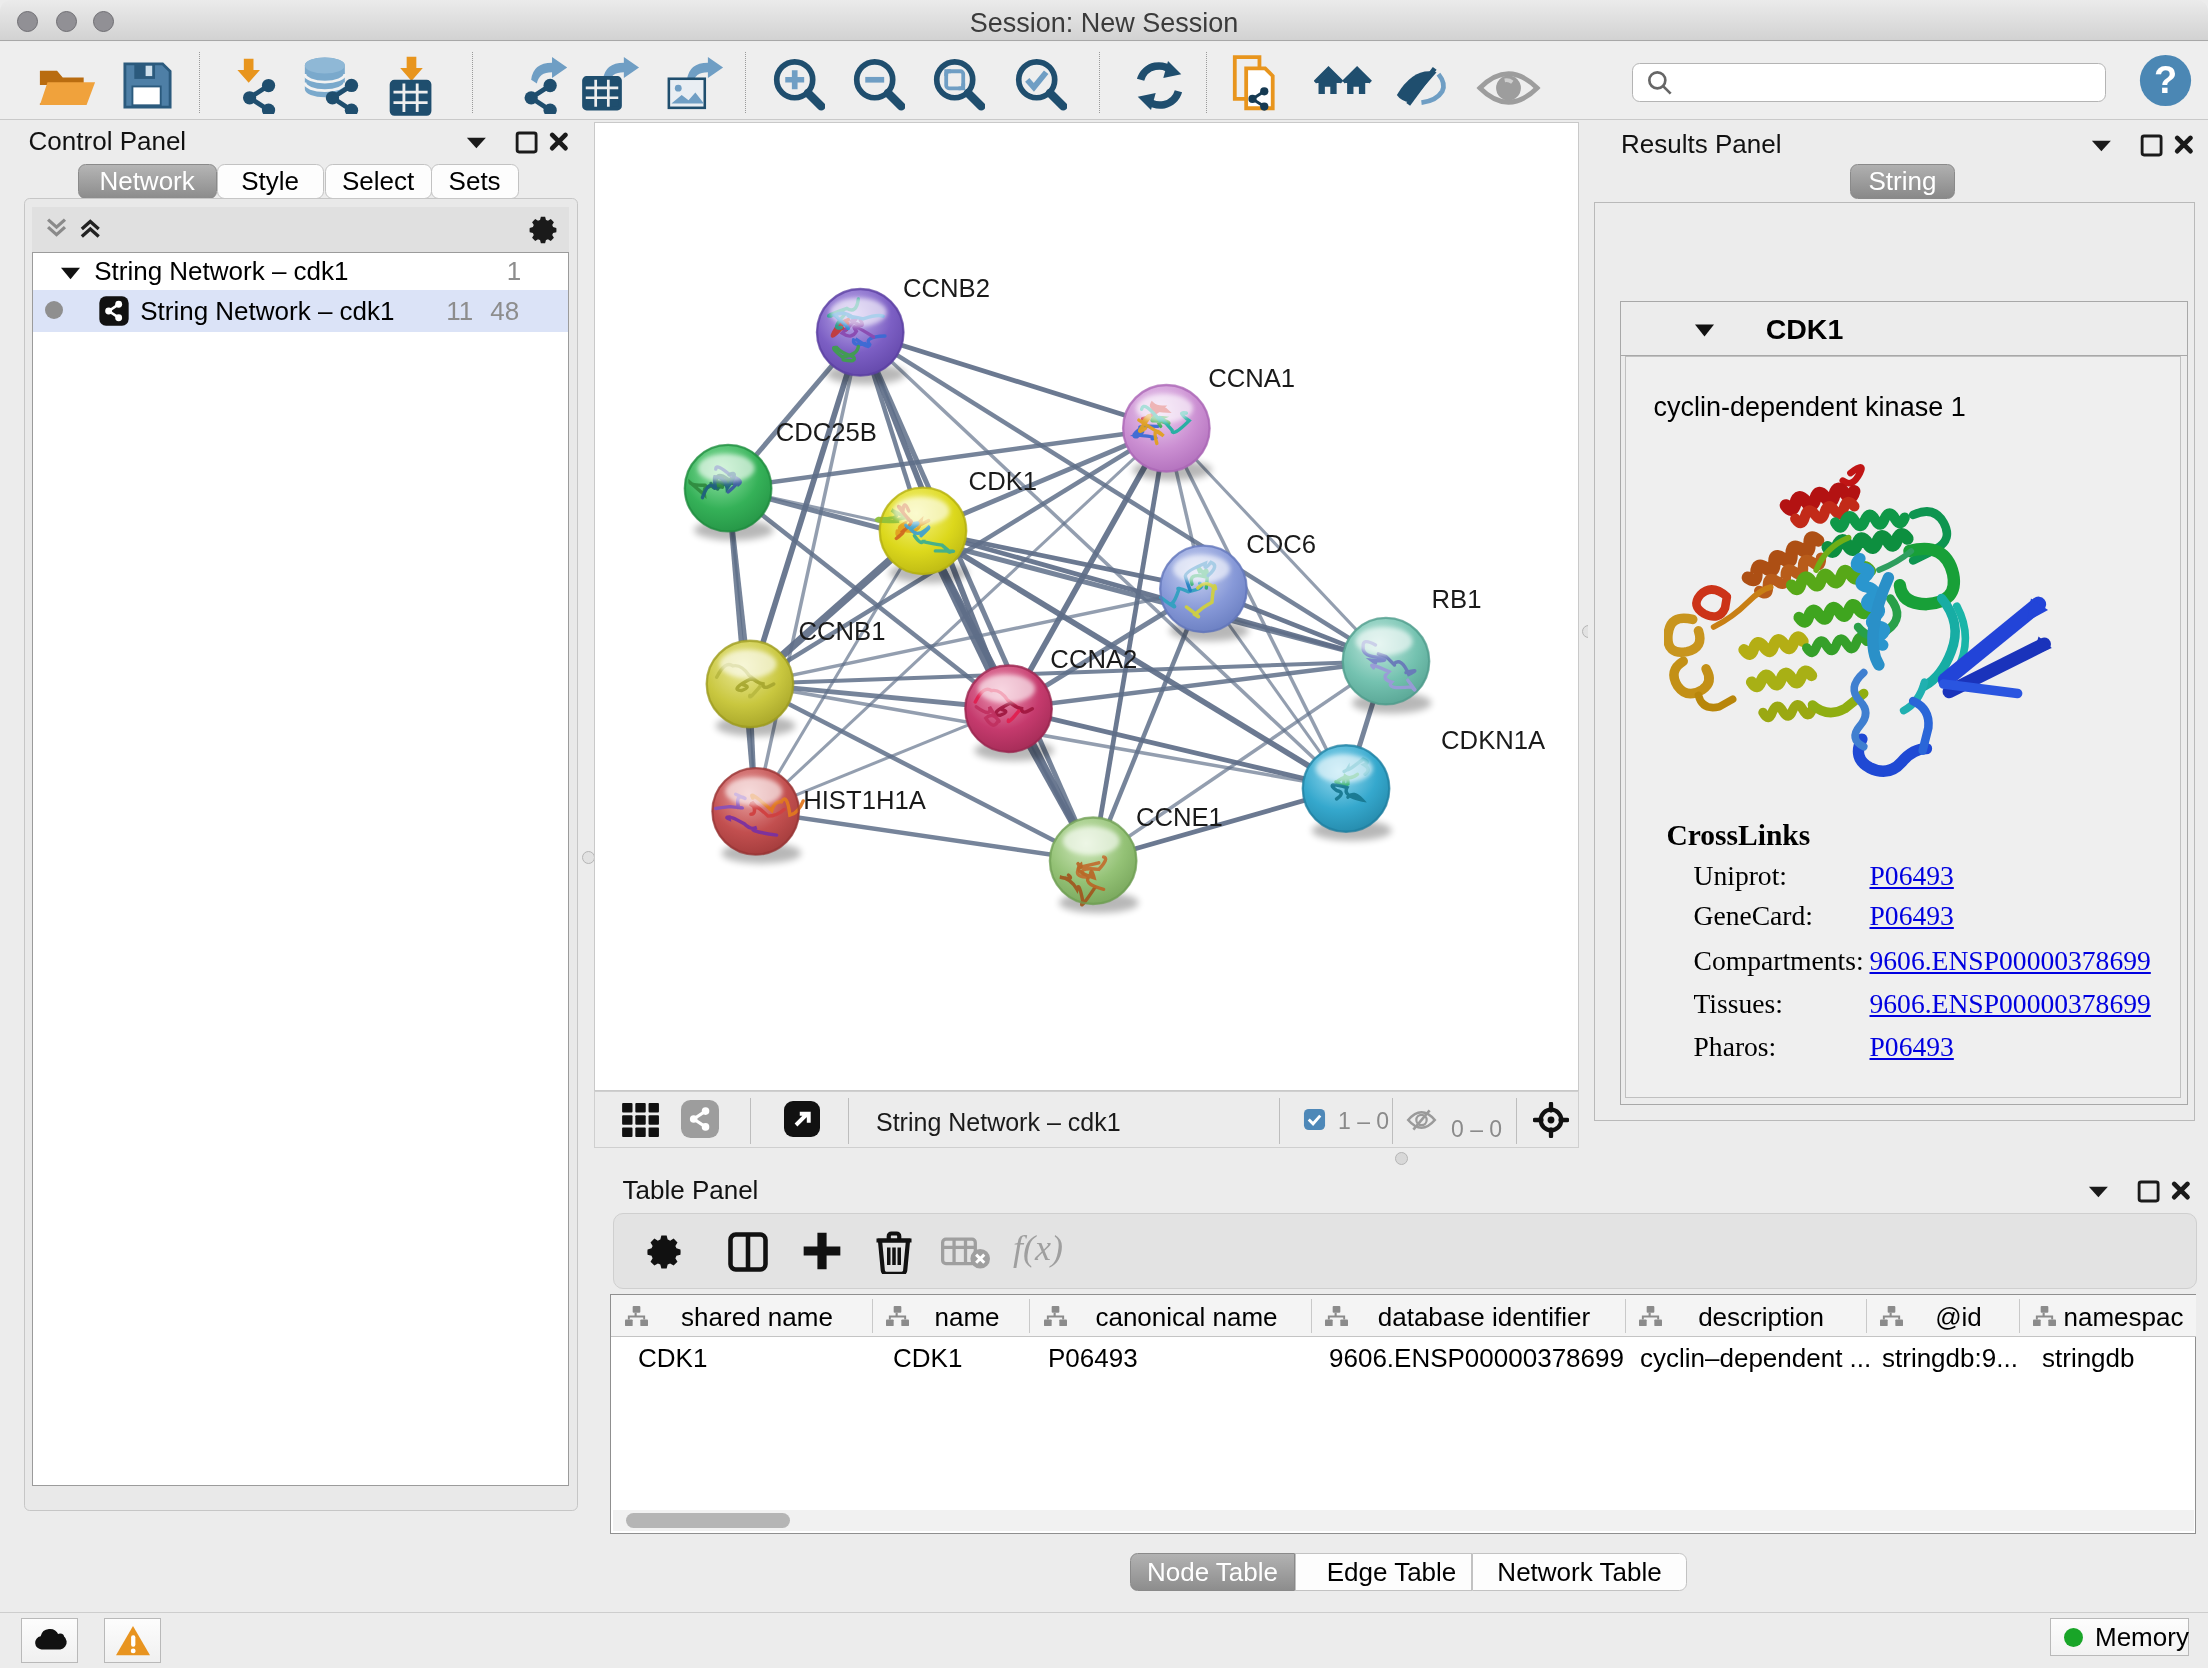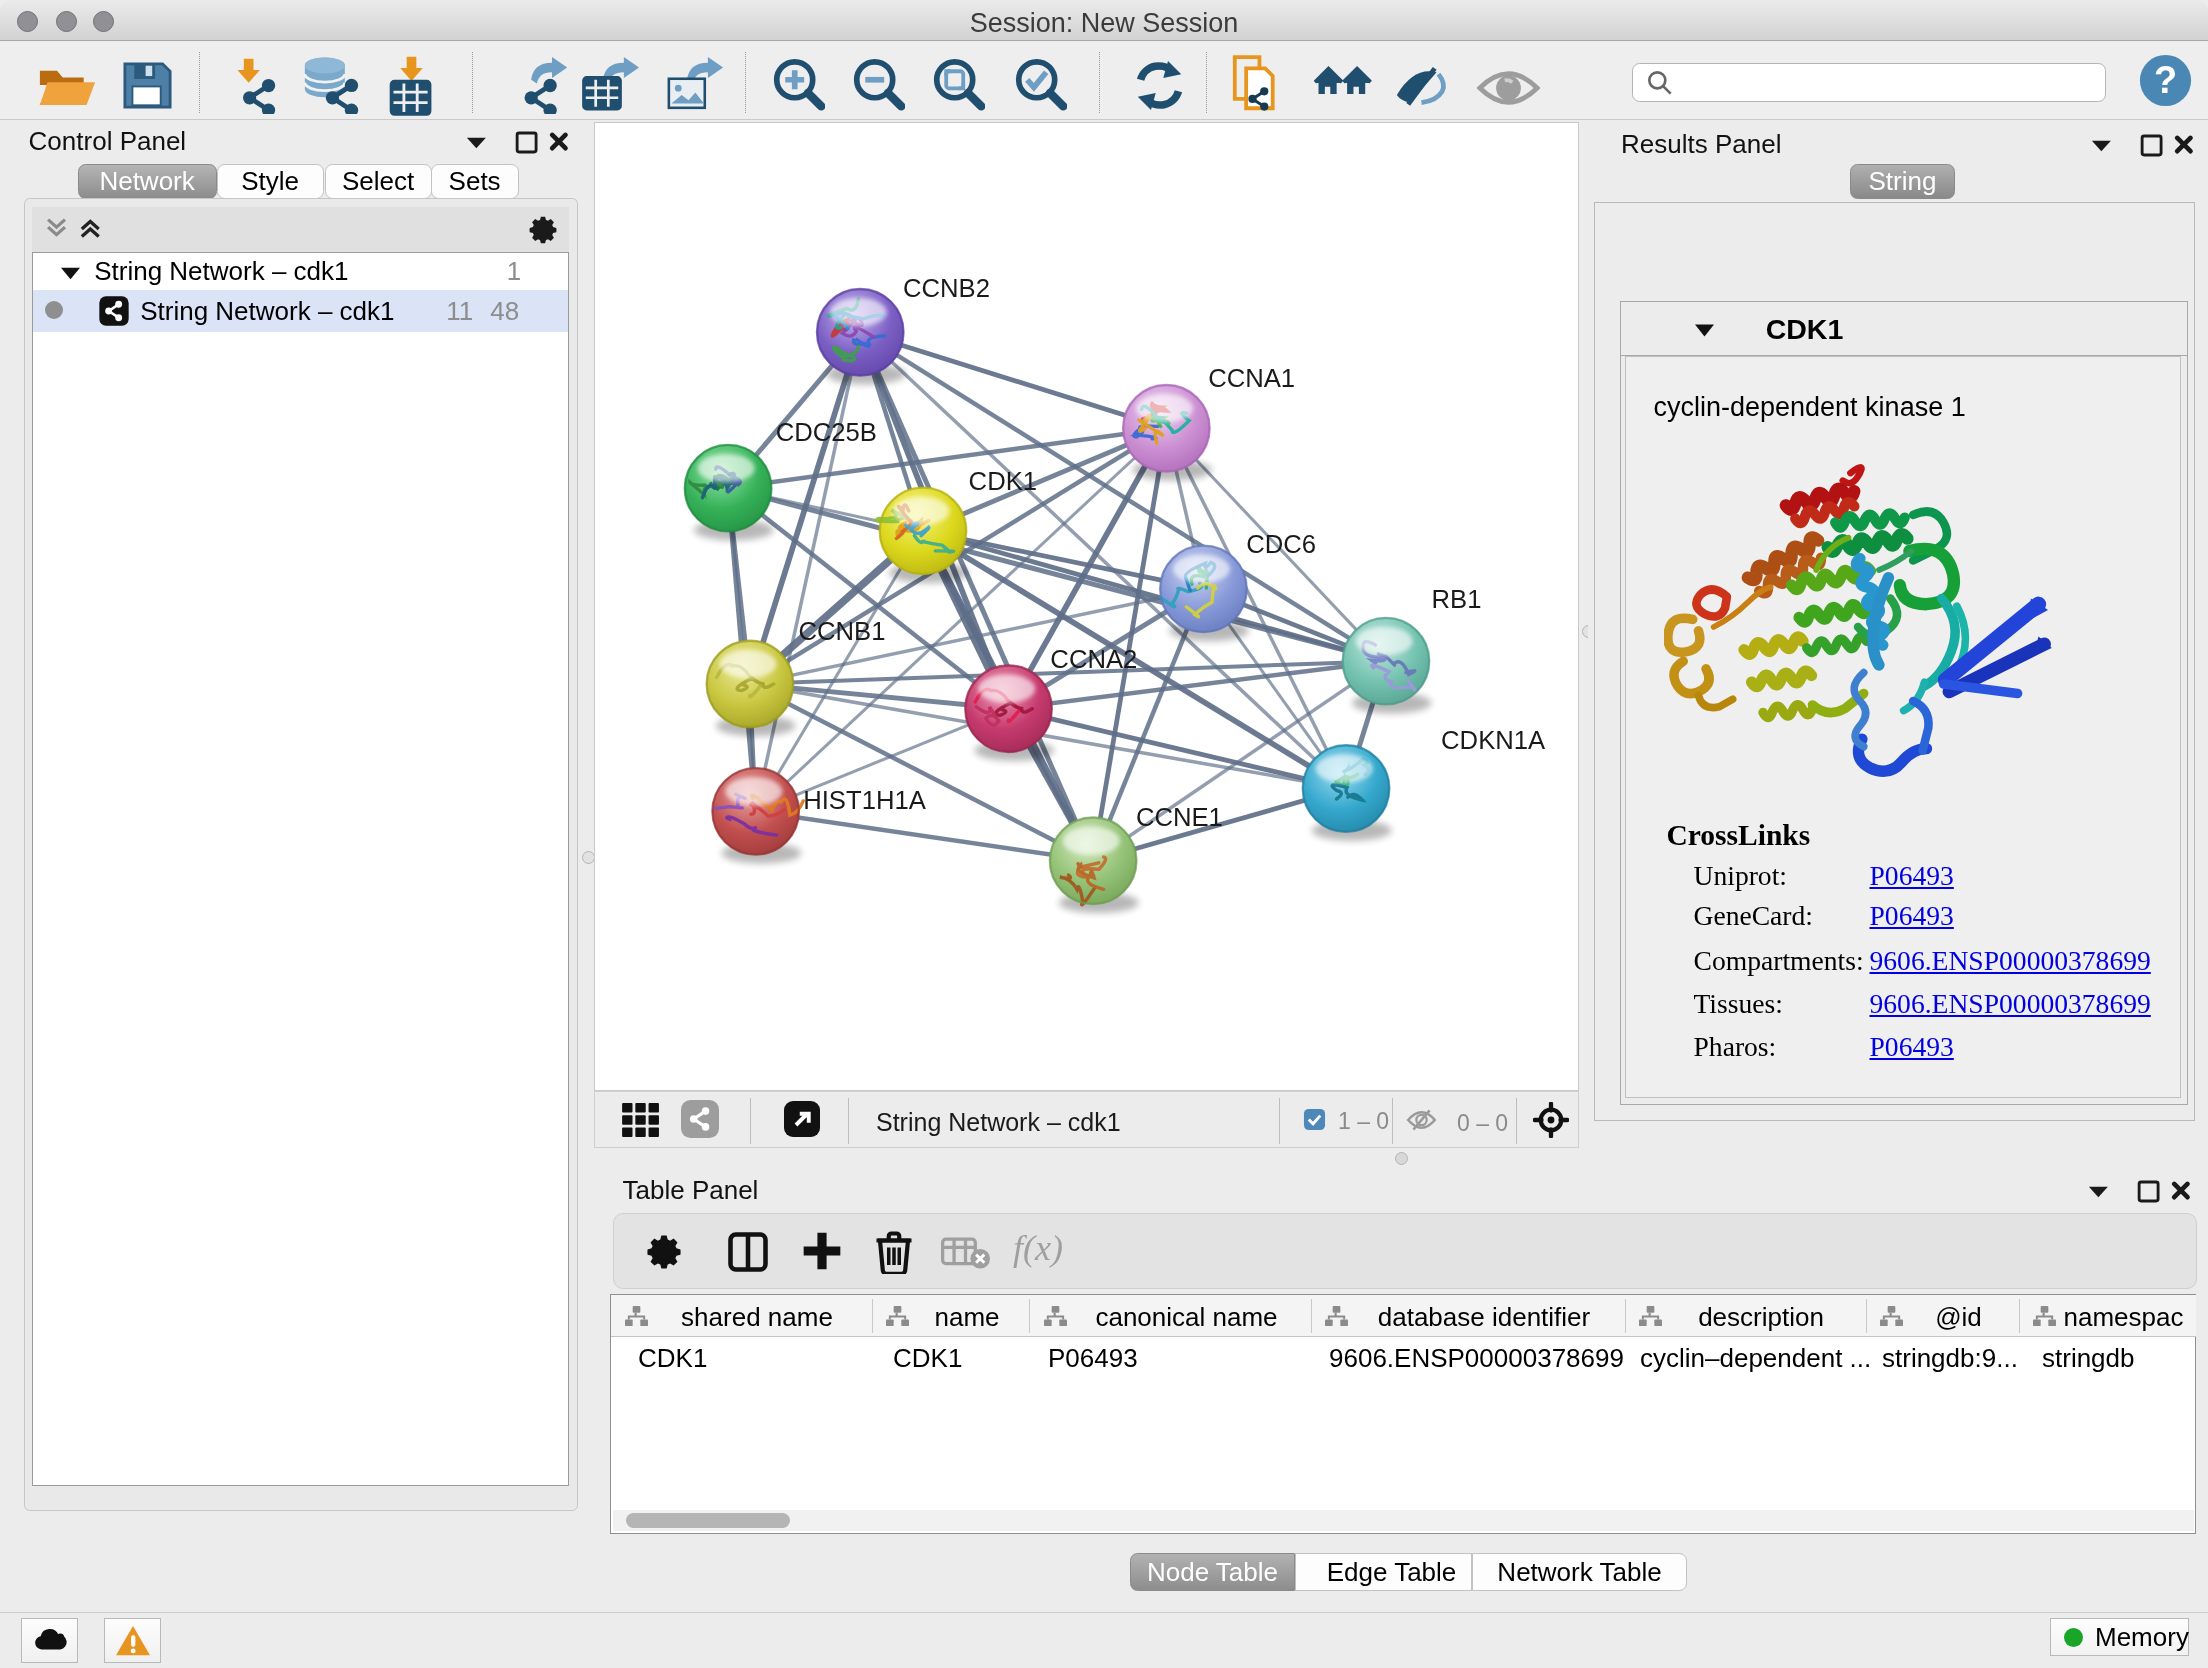--- a/index.html
+++ b/index.html
@@ -529,21 +529,21 @@
         <rect x="1" y="1" width="22" height="22" rx="5" fill="#4e88b8"></rect>
         <path d="M6 12 l4.5 4.5 L18 8" stroke="#fff" stroke-width="3" fill="none"></path>
       </svg>
 <div style="position:absolute;left:743px;top:16px;font-size:23px;color:#8a8a8a;">1 – 0</div>
 <div class="ntsep" style="left:797px"></div>
 <svg style="position:absolute;left:811px;top:16px" width="31" height="24" viewBox="0 0 42 30">
         <path d="M3 15 Q21 -6 39 15 Q21 36 3 15 z" fill="none" stroke="#9a9a9a" stroke-width="3.5"></path>
         <circle cx="21" cy="15" r="7" fill="none" stroke="#9a9a9a" stroke-width="3"></circle>
         <path d="M32 2 L10 28" stroke="#9a9a9a" stroke-width="3.5"></path>
       </svg>
-<div style="position:absolute;left:856px;top:18px;font-size:23px;color:#8a8a8a;margin-left:6px;">0 – 0</div>
+<div style="position:absolute;left:856px;top:24px;font-size:23px;color:#8a8a8a;">0 – 0</div>
 <div class="ntsep" style="left:921px"></div>
 <svg style="position:absolute;left:938px;top:9.5px" width="36" height="36" viewBox="0 0 42 42">
 <circle cx="21" cy="21" r="12" fill="none" stroke="#111" stroke-width="5"></circle>
 <g stroke="#111" stroke-width="5" stroke-linecap="round">
           <path d="M21 2 v8 M21 32 v8 M2 21 h8 M32 21 h8"></path>
         </g>
 <circle cx="21" cy="21" r="4" fill="#111"></circle>
       </svg>
     </div>
 

